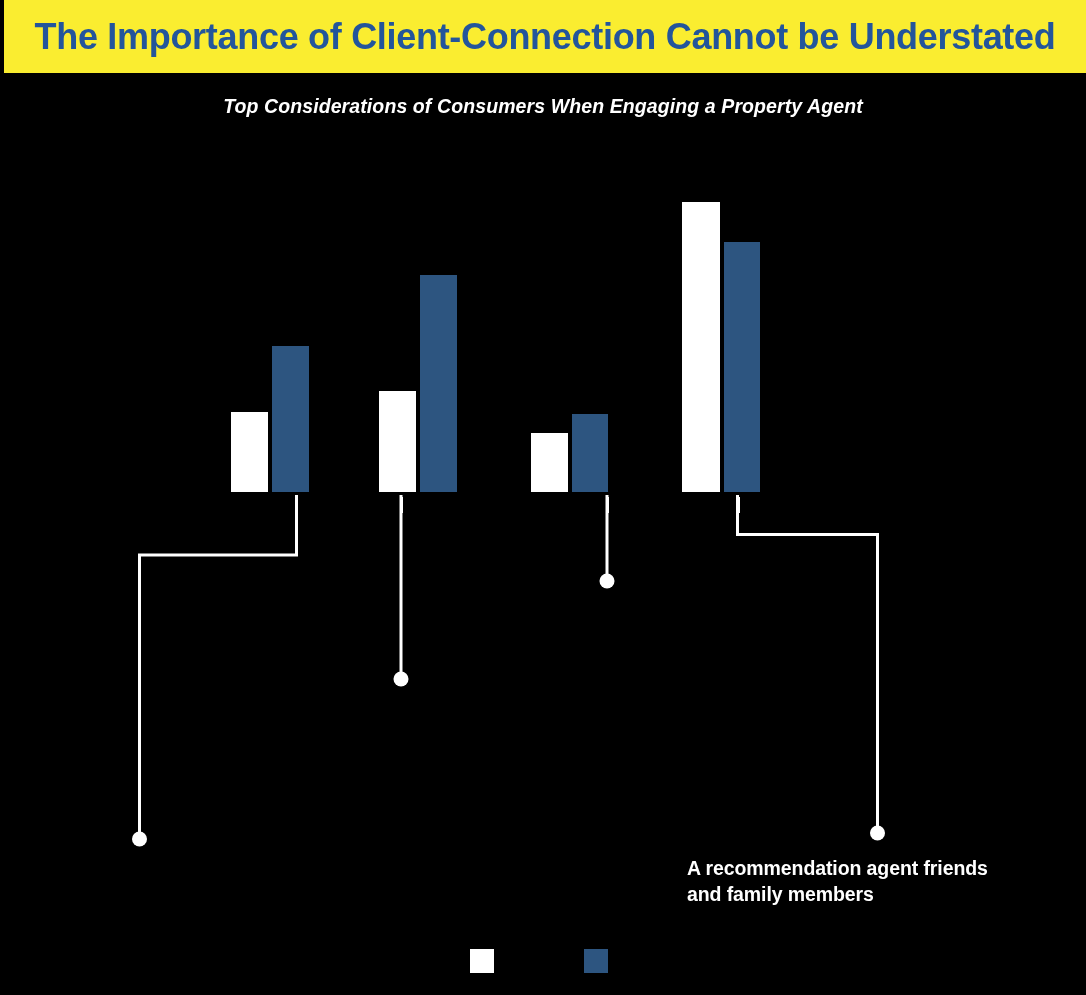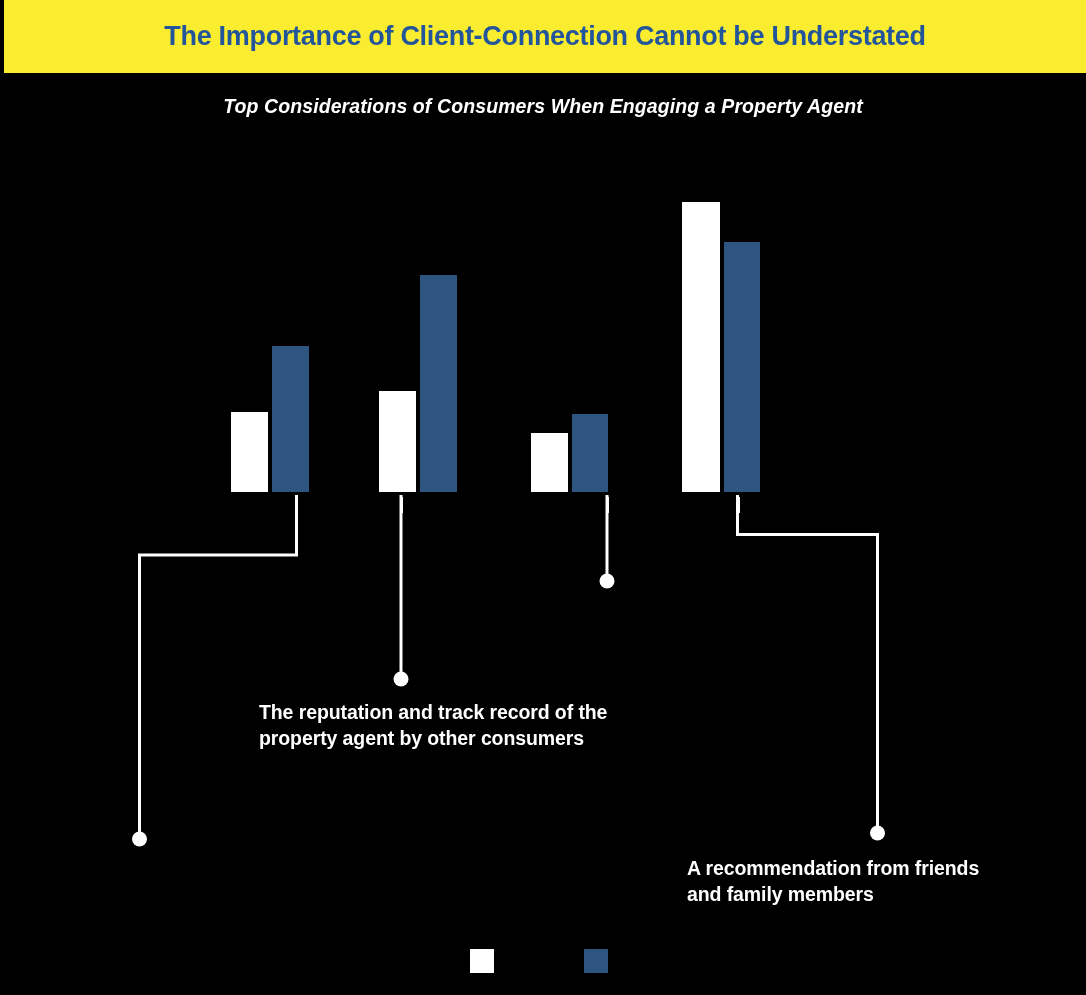--- a/index.html
+++ b/index.html
@@ -28,21 +28,21 @@
   .banner-title {
     position: absolute;
     left: 0;
     top: 0;
     width: 1082px;
     height: 73px;
     display: flex;
     align-items: center;
     justify-content: center;
     color: #23559b;
-    font-size: 27px;
+    font-size: 36px;
     font-weight: bold;
     letter-spacing: -0.3px;
     font-family: "Liberation Sans", sans-serif;
     white-space: nowrap;
   }
 
   
   .subtitle {
     position: absolute;
     left: 0;
@@ -164,22 +164,21 @@
     <path d="M 401 495 L 401 672" stroke="#ffffff" stroke-width="3" fill="none"></path>
     <circle cx="401" cy="679" r="7.5" fill="#ffffff"></circle>
 
     <path d="M 607 495 L 607 574" stroke="#ffffff" stroke-width="3" fill="none"></path>
     <circle cx="607" cy="581" r="7.5" fill="#ffffff"></circle>
 
     <path d="M 737.5 495 L 737.5 534.5 L 877.5 534.5 L 877.5 826" stroke="#ffffff" stroke-width="3" fill="none"></path>
     <circle cx="877.5" cy="833" r="7.5" fill="#ffffff"></circle>
   </svg>
 
-  <div class="annot annot-2">The reputation and track record of the property agent by other consumers</div>
-  <div class="annot annot-4">A recommendation from friends and family members</div>
+  <div class="annot annot-4">A recommendation agent friends and family members</div>
 
   <div class="legend">
     <div class="legend-item" style="display:flex; align-items:center; gap:8px;">
       <span class="legend-swatch white"></span>
       <span class="legend-label"></span>
     </div>
     <div class="legend-item" style="display:flex; align-items:center; gap:8px;">
       <span class="legend-swatch blue"></span>
       <span class="legend-label"></span>
     </div>

